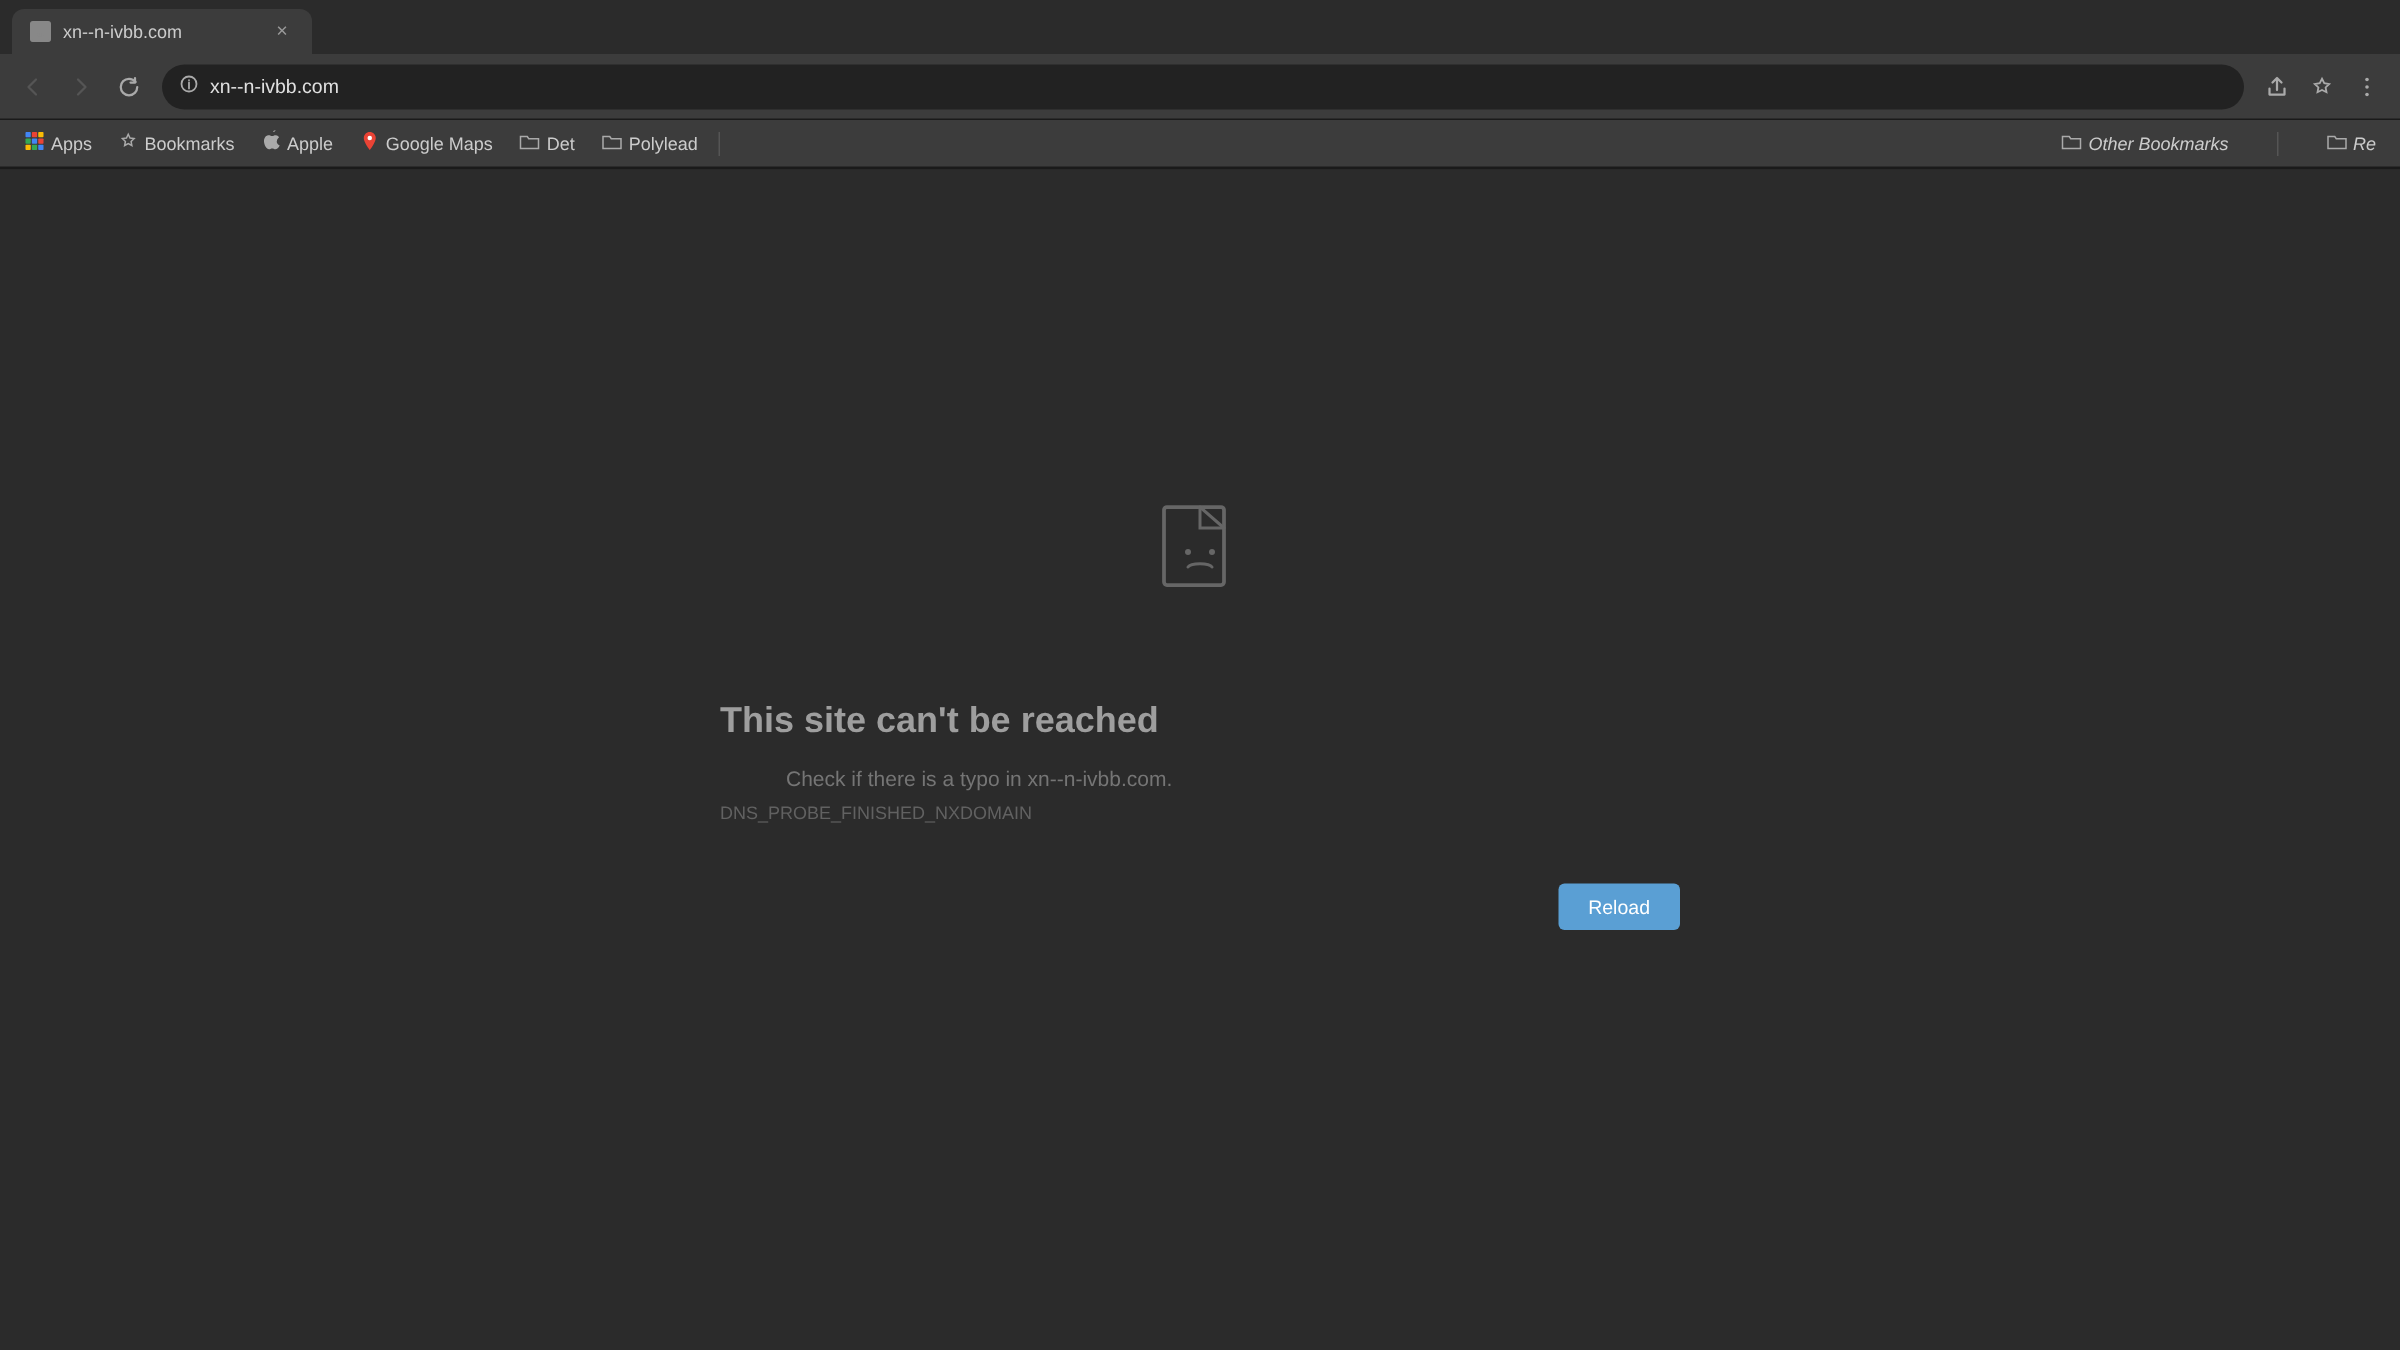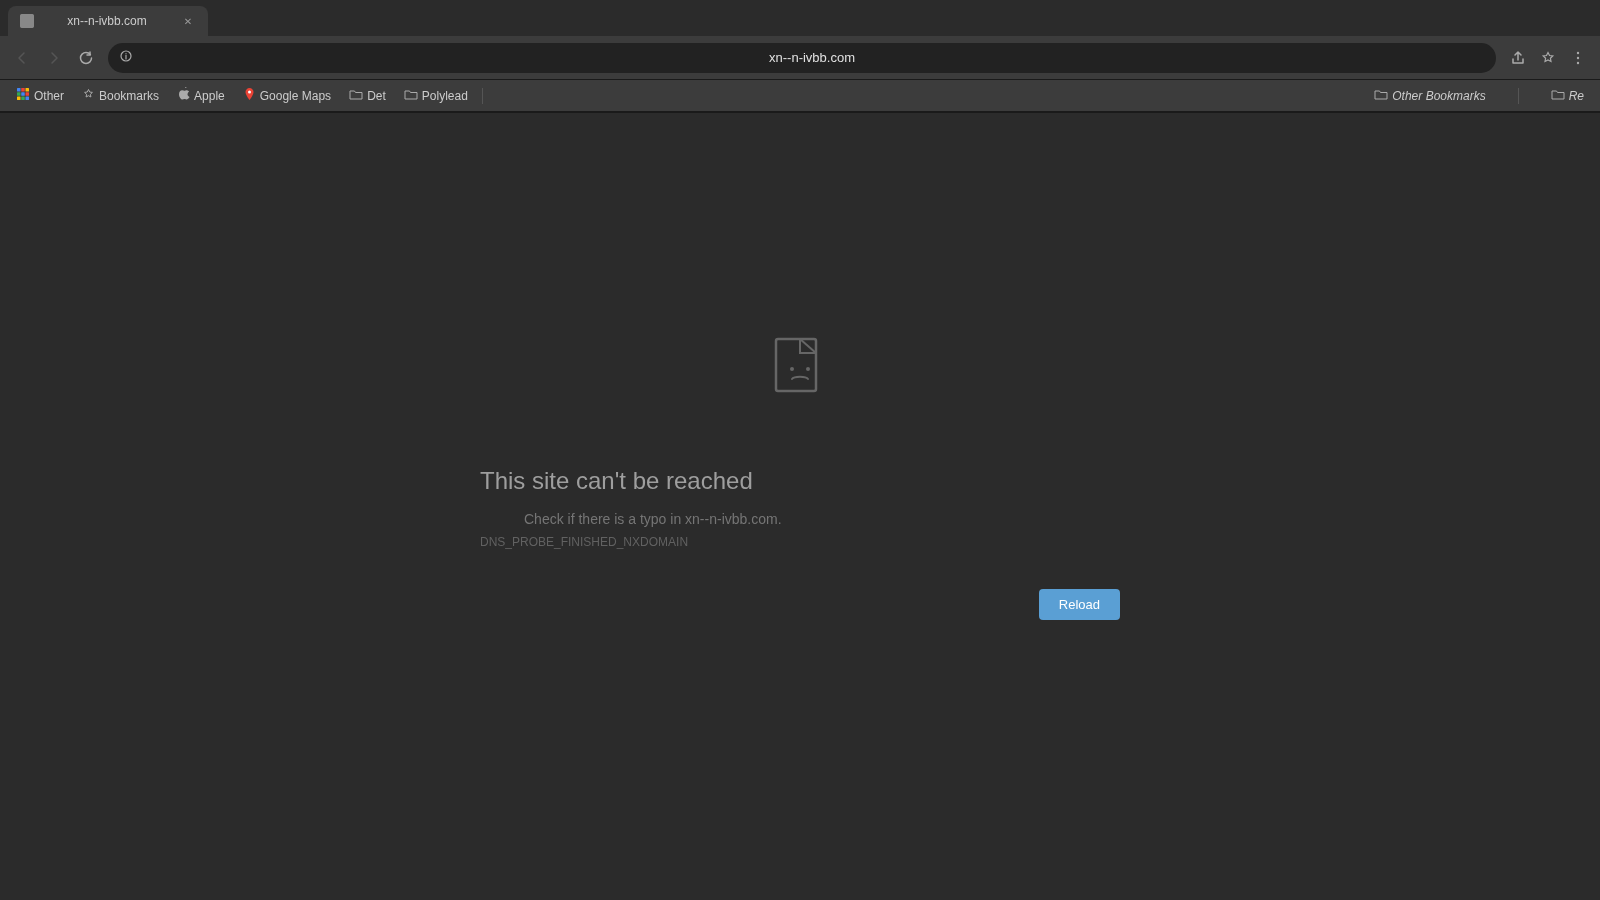--- a/index.html
+++ b/index.html
@@ -13,21 +13,20 @@
       height: 900px;
       background: #2b2b2b;
       font-family: -apple-system, BlinkMacSystemFont, 'Segoe UI', sans-serif;
       overflow: hidden;
     }
 
     
     .browser-chrome {
       background: #3c3c3c;
       border-bottom: 1px solid #1a1a1a;
-      text-align: center;
     }
 
     
     .tab-bar {
       height: 36px;
       background: #2b2b2b;
       display: flex;
       align-items: flex-end;
       padding: 0 8px;
     }
@@ -210,21 +209,21 @@
 
     .error-icon {
       width: 64px;
       height: 64px;
       margin-bottom: 32px;
     }
 
     .error-title {
       color: #9e9e9e;
       font-size: 24px;
-      font-weight: 400;
+      font-weight: 700;
       margin-bottom: 16px;
     }
 
     .error-description {
       color: #757575;
       font-size: 14px;
       margin-bottom: 8px;
       margin-left: 44px;
     }
 
@@ -337,21 +336,21 @@
           <rect x="5.25" y="1" width="3.5" height="3.5" rx="0.5" fill="#ea4335"></rect>
           <rect x="9.5" y="1" width="3.5" height="3.5" rx="0.5" fill="#fbbc05"></rect>
           <rect x="1" y="5.25" width="3.5" height="3.5" rx="0.5" fill="#34a853"></rect>
           <rect x="5.25" y="5.25" width="3.5" height="3.5" rx="0.5" fill="#4285f4"></rect>
           <rect x="9.5" y="5.25" width="3.5" height="3.5" rx="0.5" fill="#ea4335"></rect>
           <rect x="1" y="9.5" width="3.5" height="3.5" rx="0.5" fill="#fbbc05"></rect>
           <rect x="5.25" y="9.5" width="3.5" height="3.5" rx="0.5" fill="#34a853"></rect>
           <rect x="9.5" y="9.5" width="3.5" height="3.5" rx="0.5" fill="#4285f4"></rect>
         </svg>
       </span>
-      <span>Other</span>
+      <span>Apps</span>
     </div>
 
     <div class="bookmark-item">
       <span class="bookmark-icon">
         <svg width="13" height="13" viewBox="0 0 13 13" fill="none">
           <path d="M6.5 1.5l1.2 2.5 2.7.4-2 1.9.5 2.7-2.4-1.3-2.4 1.3.5-2.7-2-1.9 2.7-.4z" stroke="#aaa" stroke-width="1" fill="none"></path>
         </svg>
       </span>
       <span>Bookmarks</span>
     </div>

